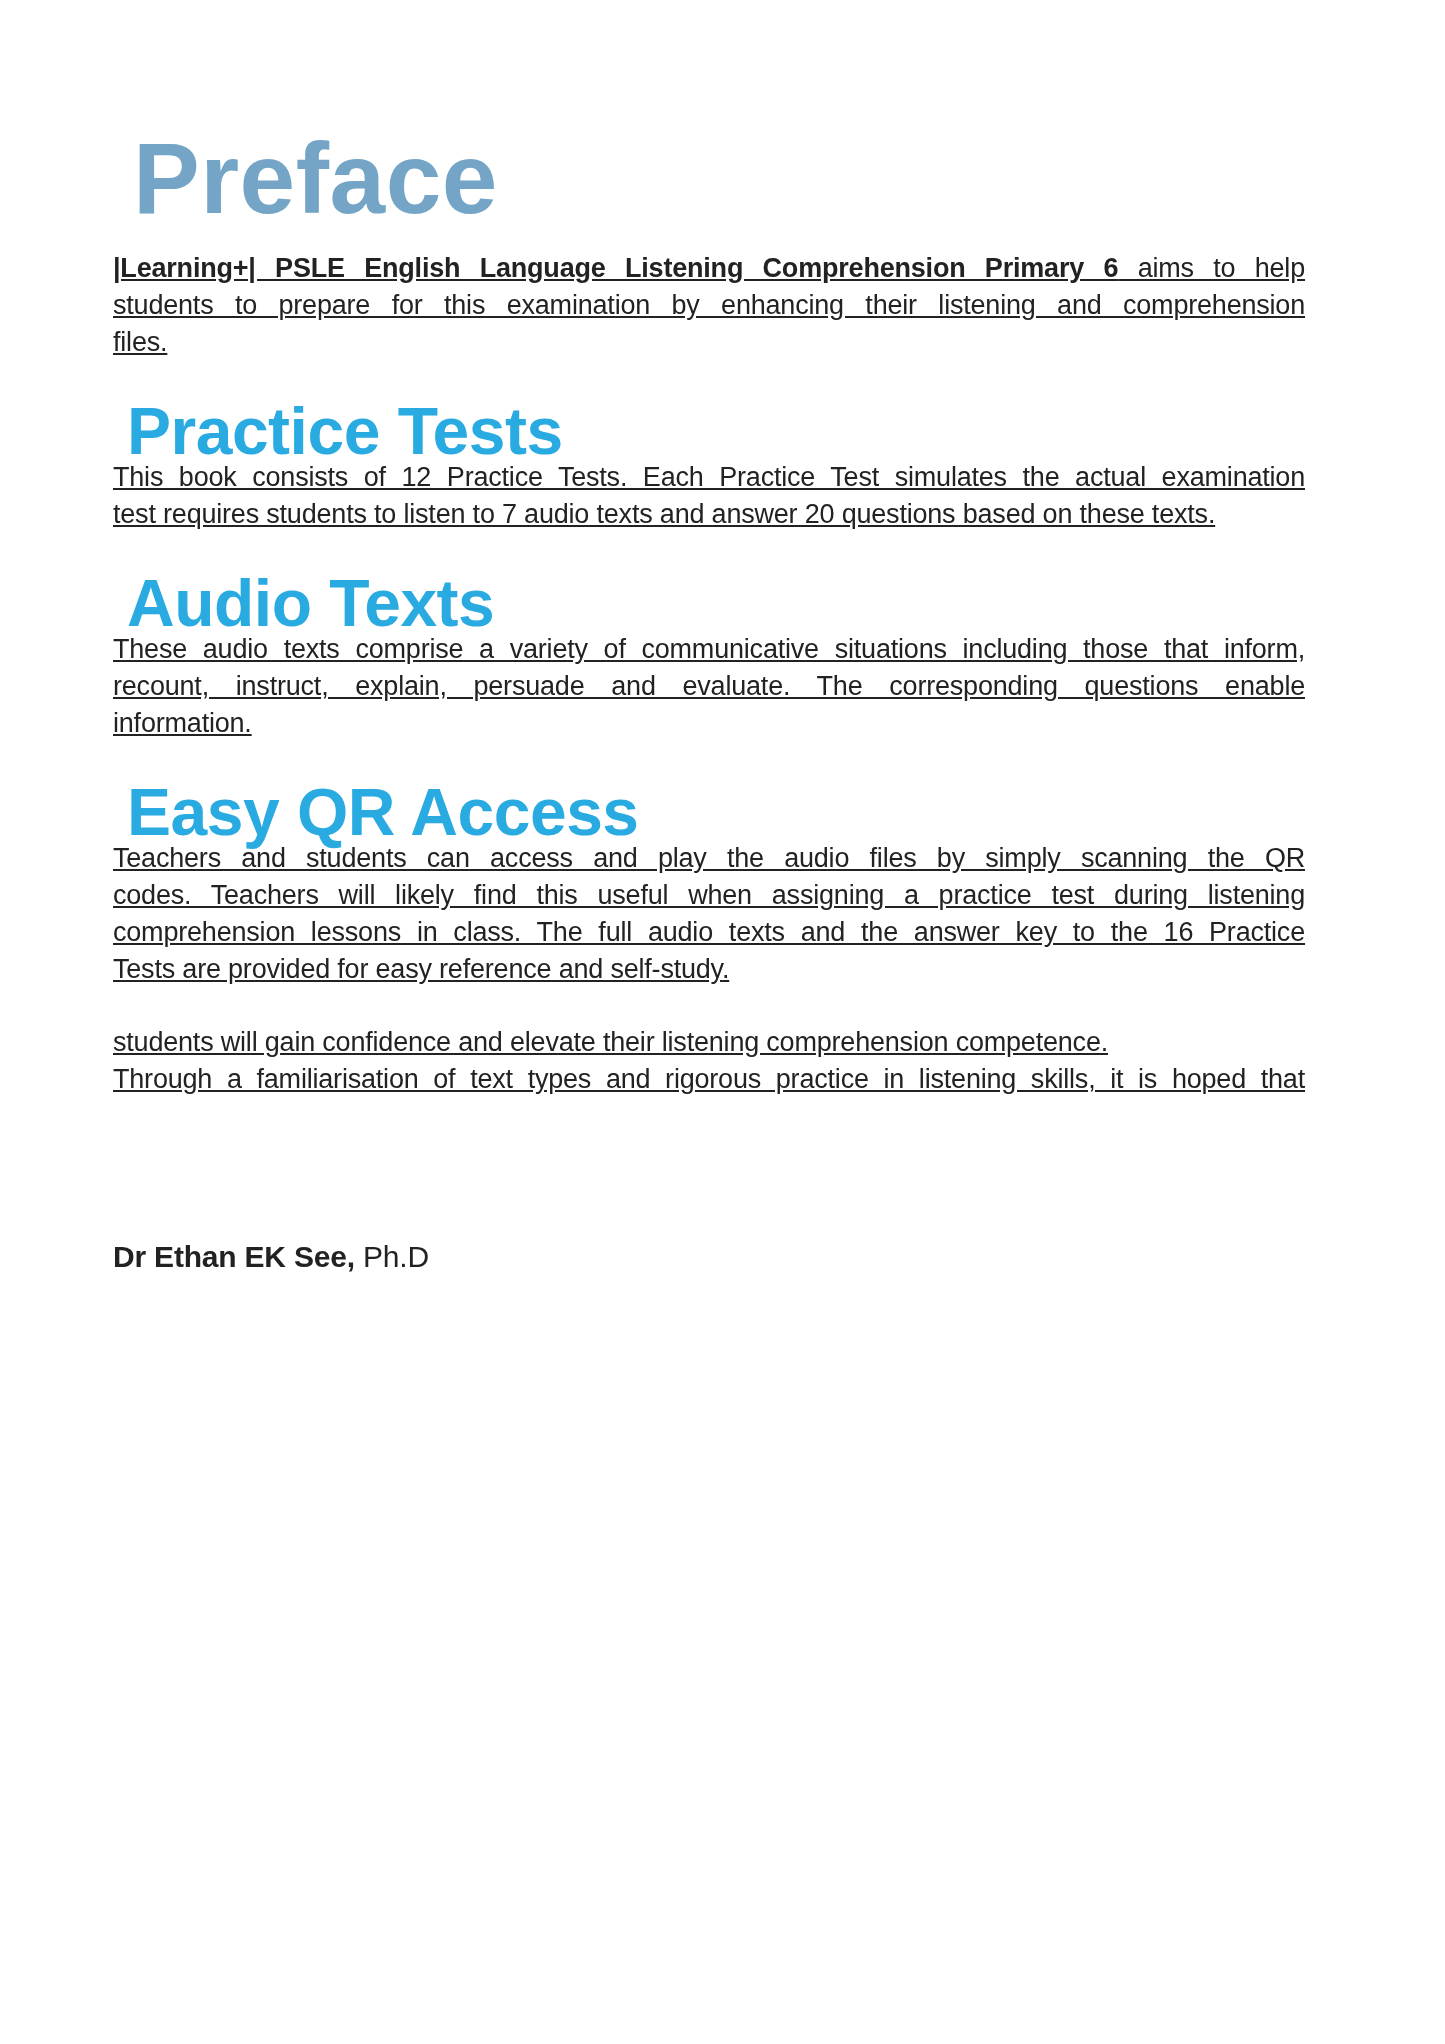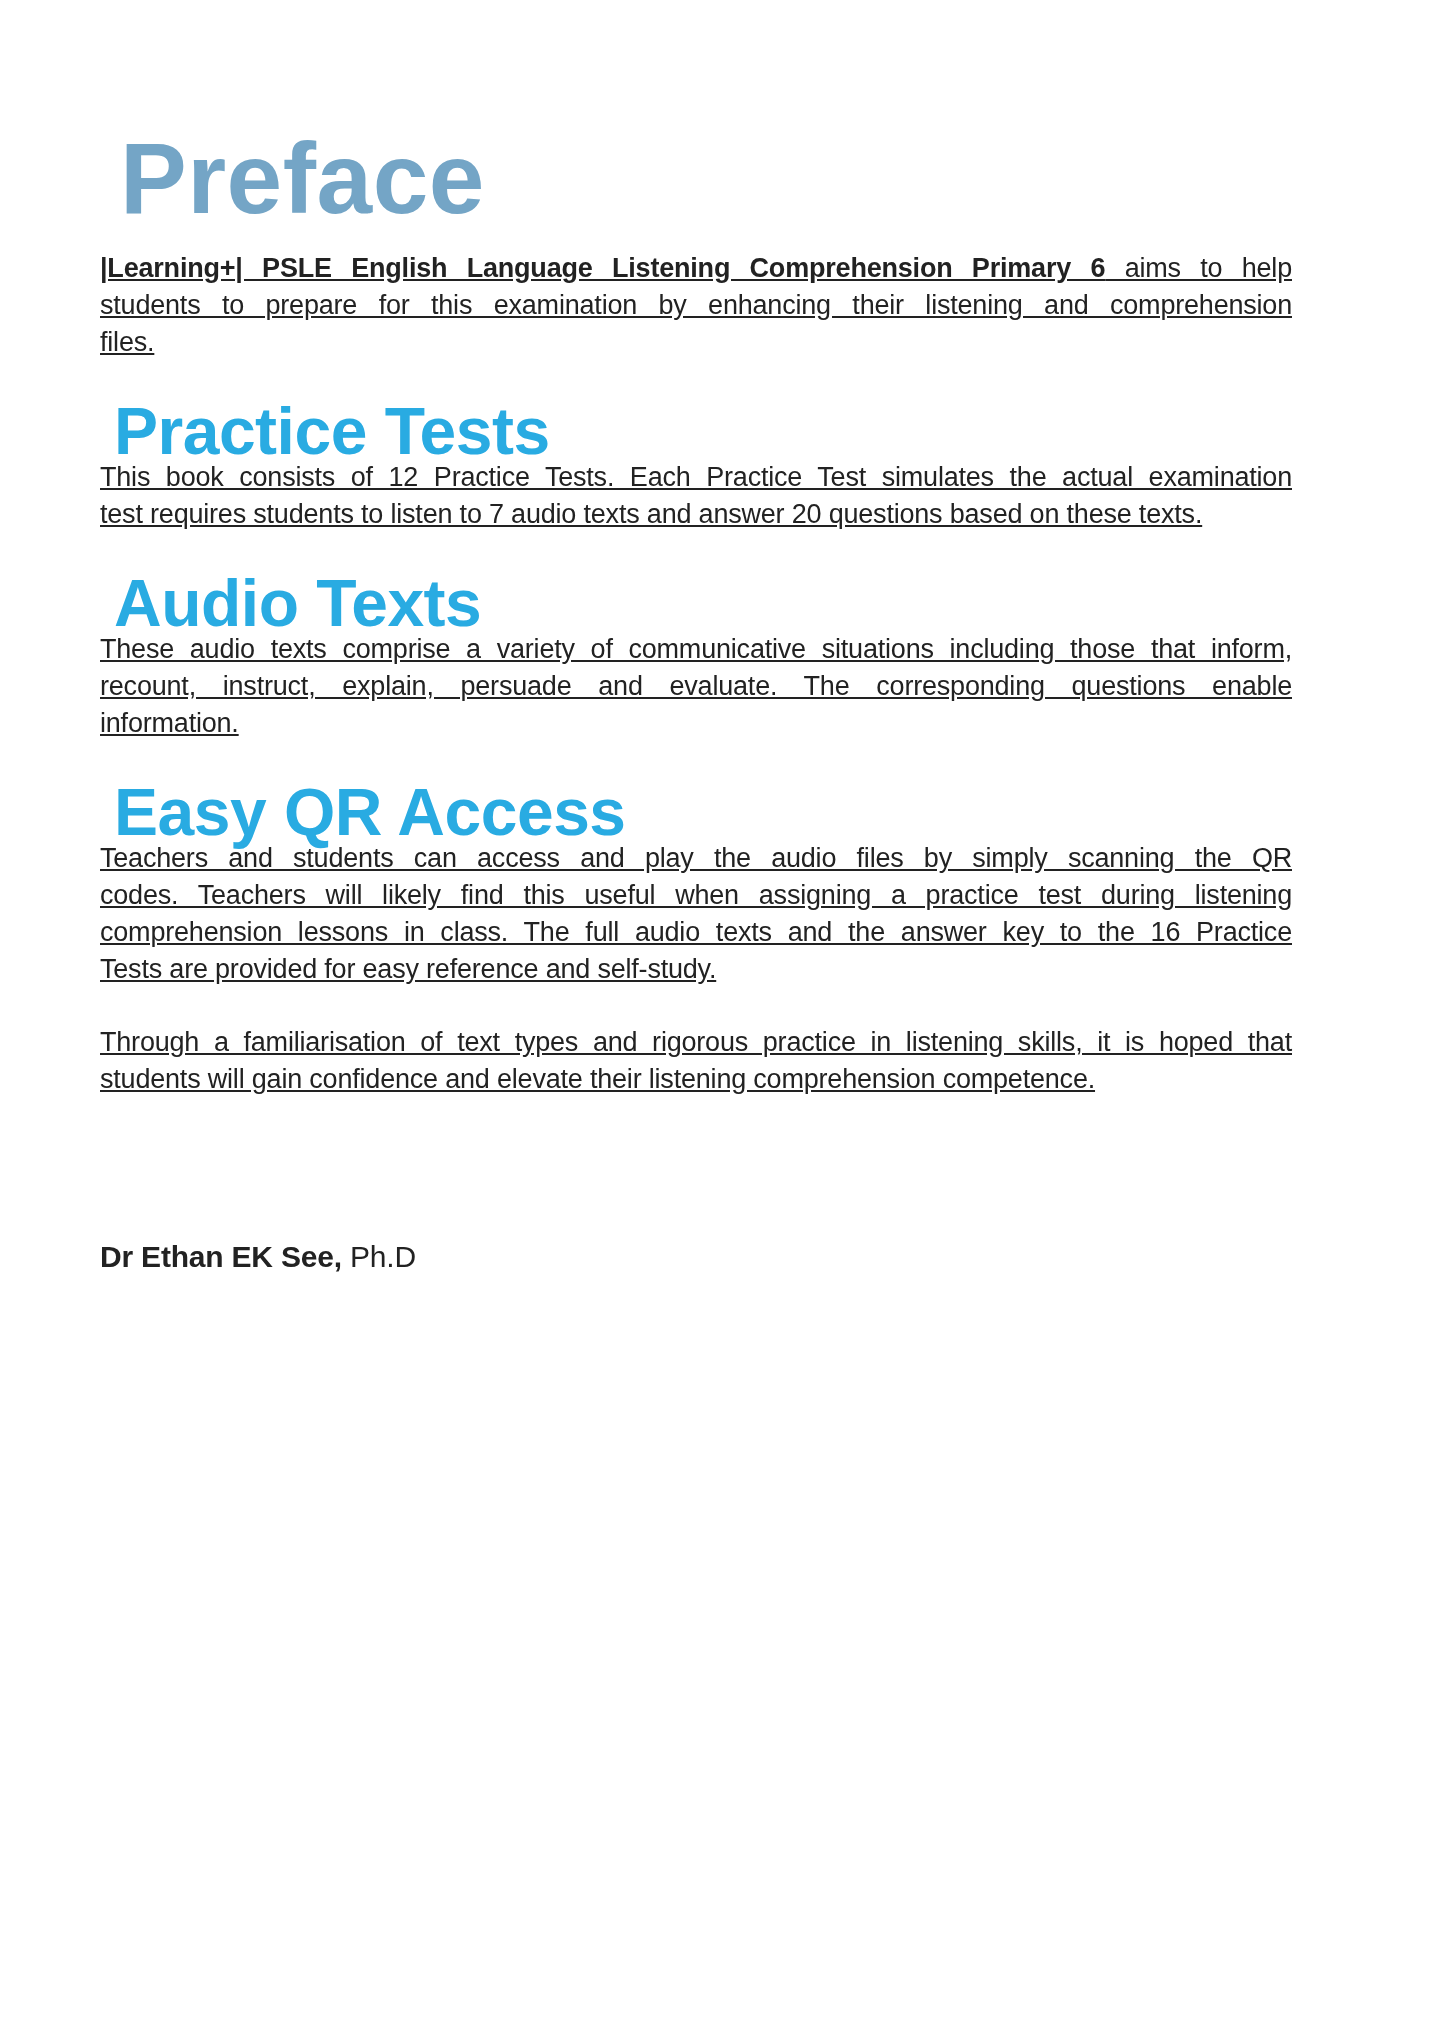--- a/index.html
+++ b/index.html
@@ -15,21 +15,21 @@
     font-family: "Liberation Sans", sans-serif;
     color: var(--body-color, #222222);
   }
   .page {
     position: absolute;
     inset: 0;
     background: #ffffff;
   }
   .content {
     position: absolute;
-    left: 100px;
+    left: 113px;
     top: 0;
     width: 1192px;
   }
   .doc-title {
     margin: 128px 0 0 0;
     padding-left: 20px;
     font-size: 100px;
     line-height: 100px;
     font-weight: bold;
     letter-spacing: 0.5px;
@@ -99,22 +99,22 @@
 
     <h2 class="section-heading">Easy QR Access</h2>
     <p class="para">
       <span class="line">Teachers and students can access and play the audio files by simply scanning the QR</span>
       <span class="line">codes. Teachers will likely find this useful when assigning a practice test during listening</span>
       <span class="line">comprehension lessons in class. The full audio texts and the answer key to the 16 Practice</span>
       <span class="line end">Tests are provided for easy reference and self-study.</span>
     </p>
 
     <p class="para closing-para">
+      <span class="line end">students will gain confidence and elevate their listening comprehension competence.</span>
       <span class="line">Through a familiarisation of text types and rigorous practice in listening skills, it is hoped that</span>
-      <span class="line end">students will gain confidence and elevate their listening comprehension competence.</span>
     </p>
 
     <p class="signature">
       <span class="b">Dr Ethan EK See,</span><span> Ph.D</span>
     </p>
 
   </div>
 </div>
 
 </body></html>

